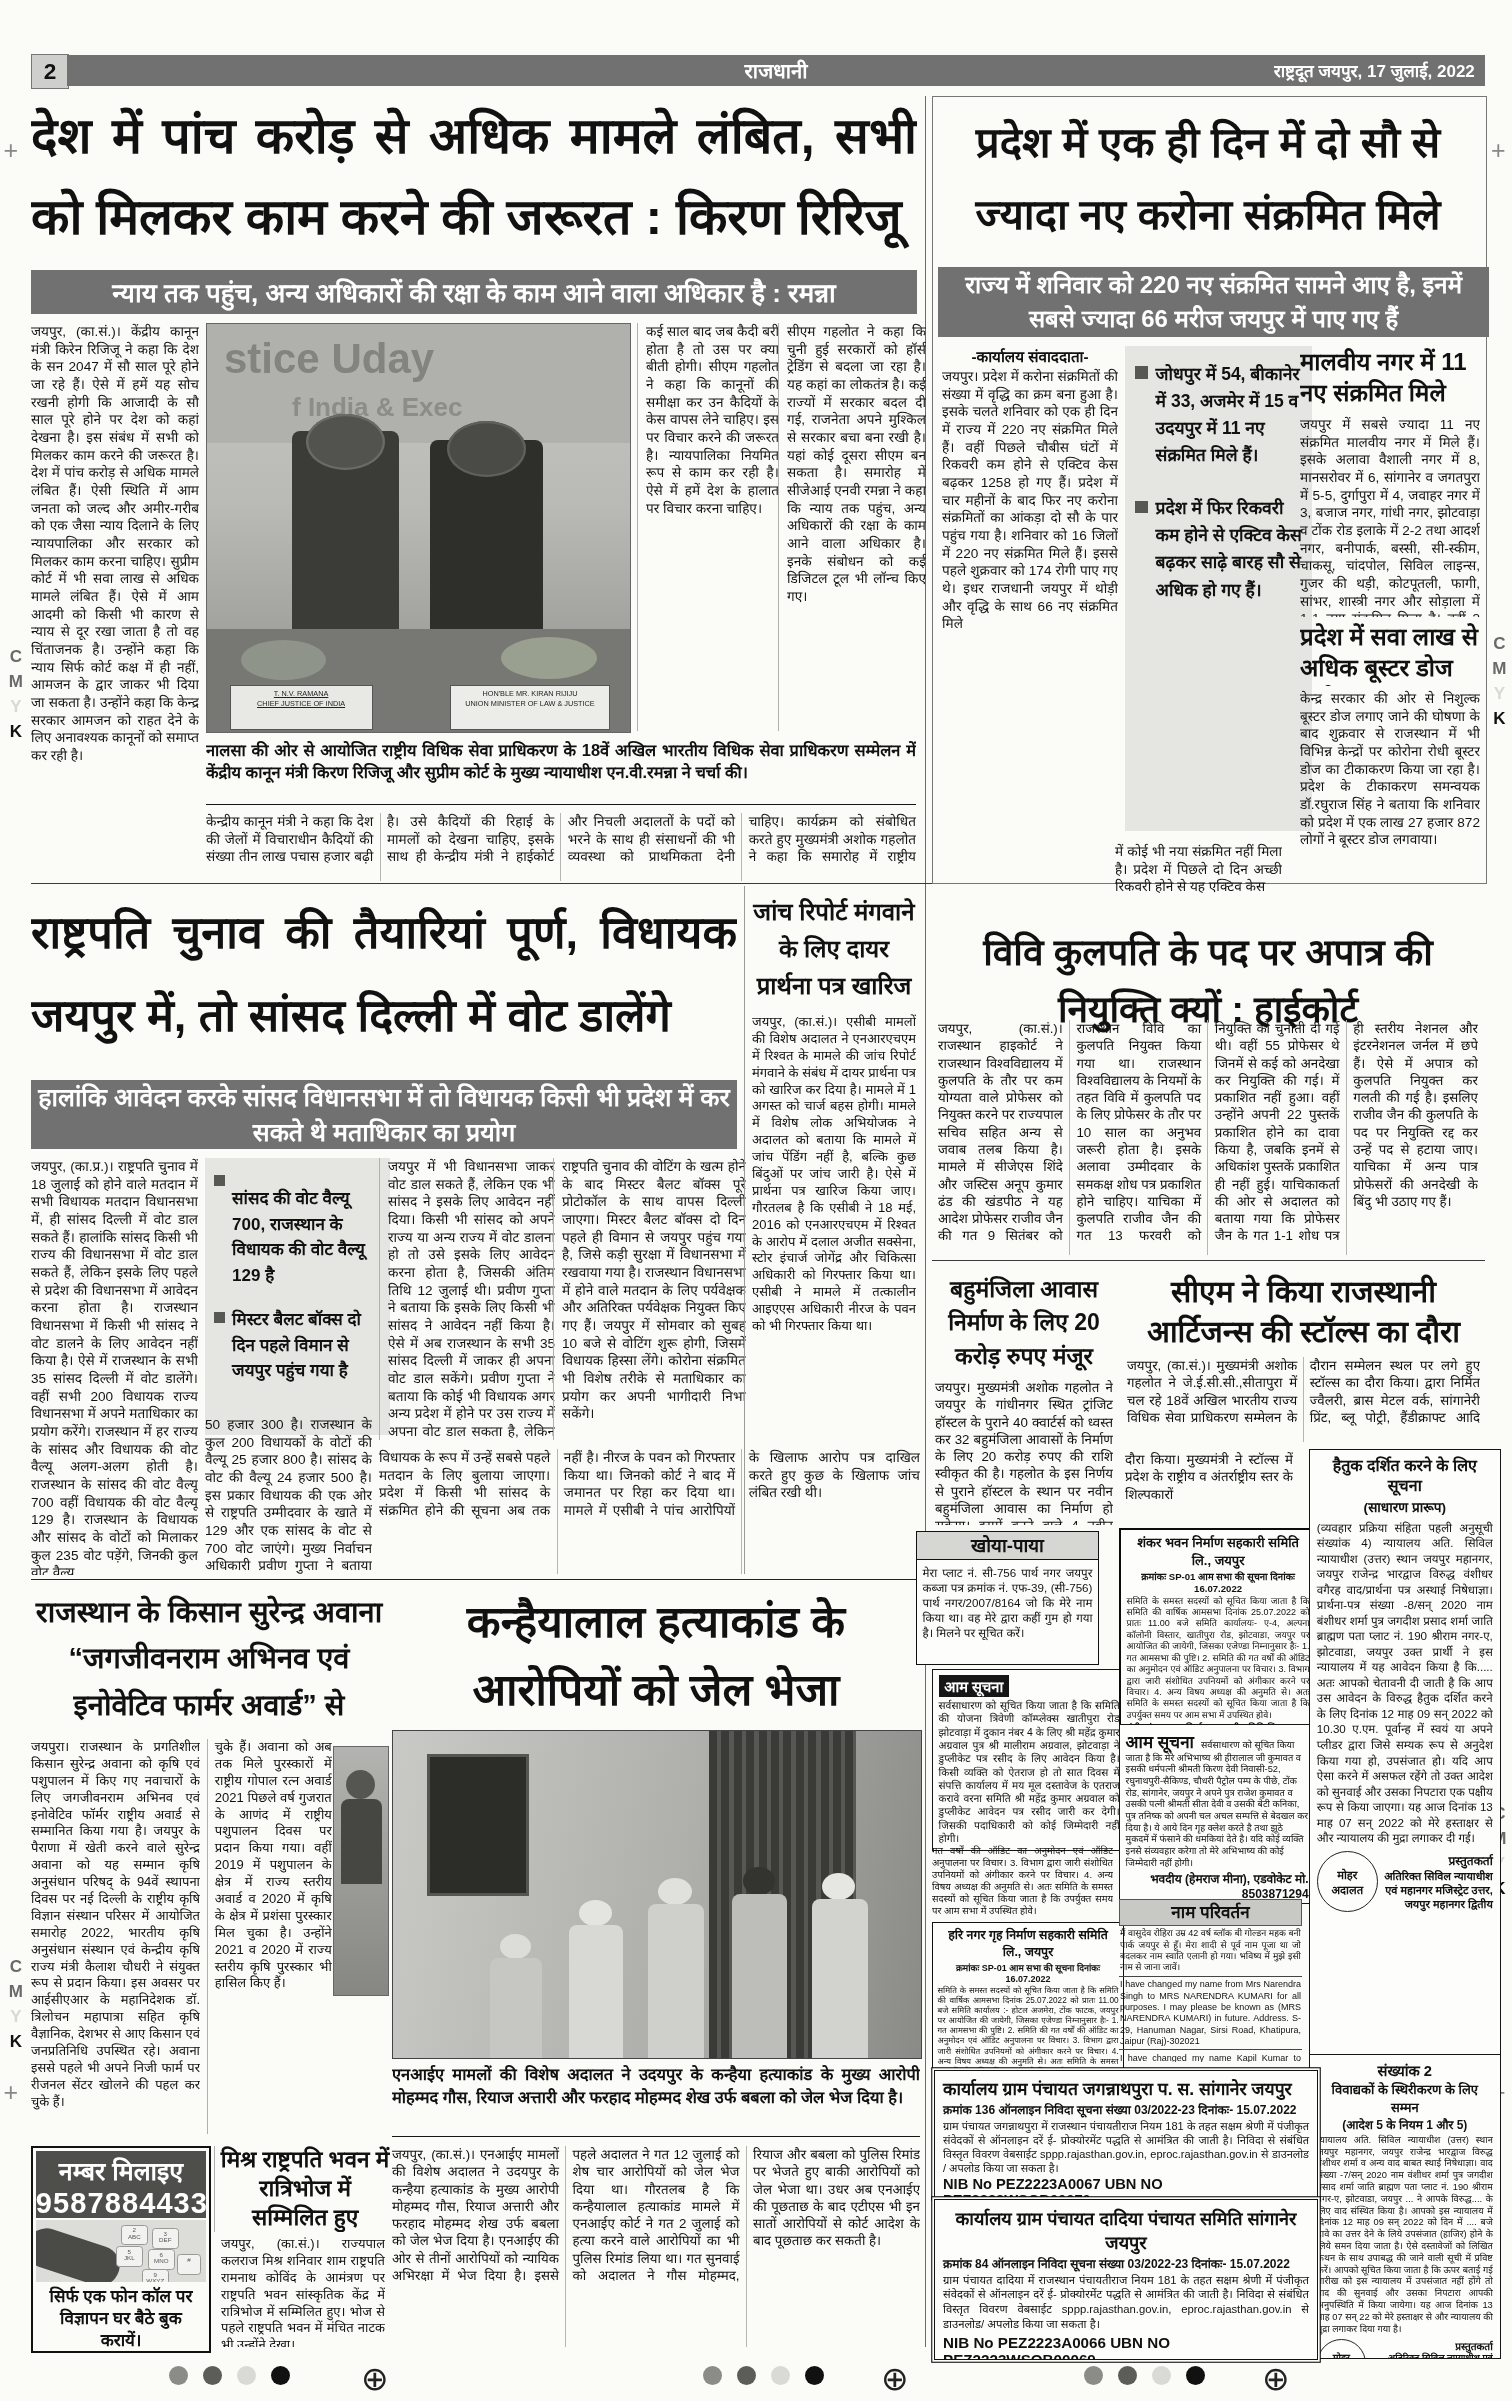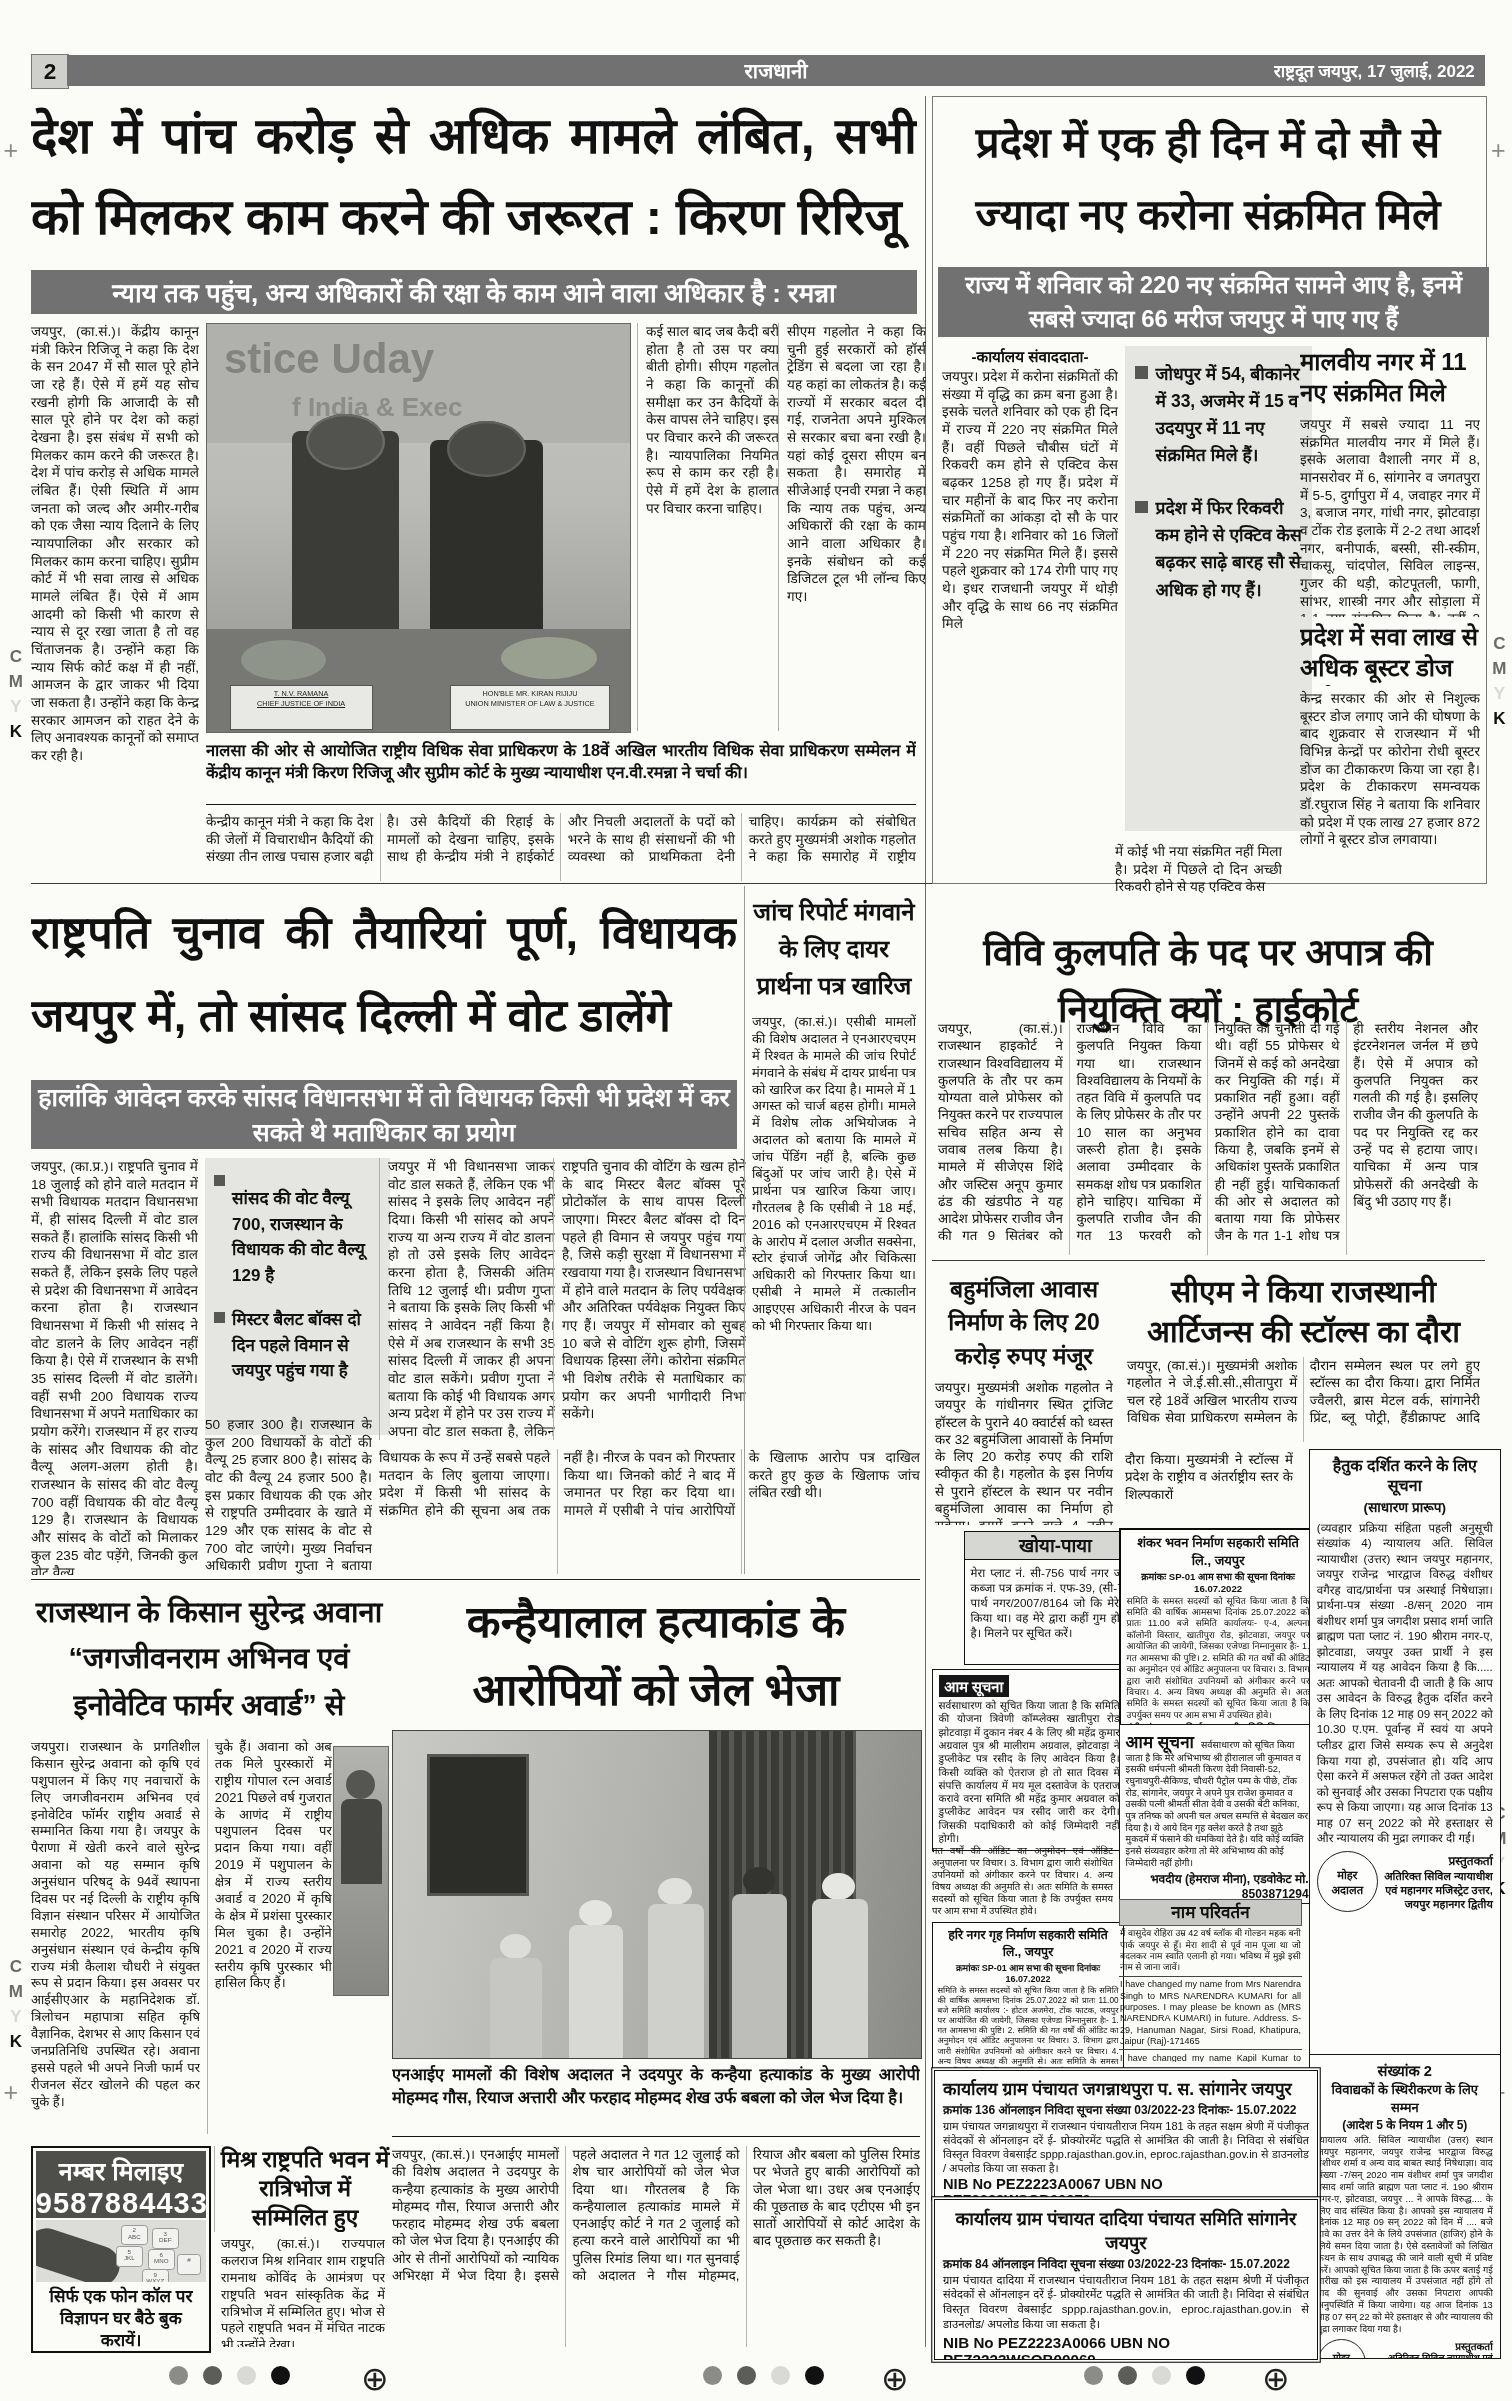--- a/index.html
+++ b/index.html
@@ -151,21 +151,21 @@
   <div class="abs b ctr" style="left:938px;top:896px;width:540px;height:117px;font-size:37px;line-height:1.55;margin-top:28px;">विवि कुलपति के पद पर अपात्र की नियुक्ति क्यों : हाईकोर्ट</div>
   <div class="abs just cols4" style="left:938px;top:1020px;width:540px;height:235px;font-size:13.3px;line-height:1.3;">जयपुर, (का.सं.)। राजस्थान हाइकोर्ट ने राजस्थान विश्वविद्यालय में कुलपति के तौर पर कम योग्यता वाले प्रोफेसर को नियुक्त करने पर राज्यपाल सचिव सहित अन्य से जवाब तलब किया है। मामले में सीजेएस शिंदे और जस्टिस अनूप कुमार ढंड की खंडपीठ ने यह आदेश प्रोफेसर राजीव जैन की गत 9 सितंबर   को राजस्थान विवि का कुलपति नियुक्त किया गया था। राजस्थान विश्वविद्यालय के नियमों के तहत विवि में कुलपति पद के लिए प्रोफेसर के तौर पर 10 साल का अनुभव जरूरी होता है। इसके अलावा उम्मीदवार के समकक्ष शोध पत्र प्रकाशित होने चाहिए। याचिका में कुलपति राजीव जैन की गत 13 फरवरी को नियुक्ति को चुनौती दी गई थी। वहीं 55 प्रोफेसर थे जिनमें से कई को अनदेखा कर नियुक्ति की गई।   में प्रकाशित नहीं हुआ। वहीं उन्होंने अपनी 22 पुस्तकें प्रकाशित होने का दावा किया है, जबकि इनमें से अधिकांश पुस्तकें प्रकाशित ही नहीं हुई। याचिकाकर्ता की ओर से अदालत को बताया गया कि प्रोफेसर जैन के गत 1-1 शोध पत्र ही स्तरीय नेशनल और इंटरनेशनल जर्नल में छपे हैं। ऐसे में अपात्र को कुलपति नियुक्त कर गलती की गई है। इसलिए राजीव जैन की कुलपति के पद पर नियुक्ति रद्द कर उन्हें पद से हटाया जाए। याचिका में अन्य पात्र प्रोफेसरों की अनदेखी के बिंदु भी उठाए गए हैं।</div>
 
   <div class="abs b ctr" style="left:935px;top:1273px;width:178px;height:101px;font-size:23px;line-height:1.45;">बहुमंजिला आवास निर्माण के लिए 20 करोड़ रुपए मंजूर</div>
   <div class="abs just" style="left:935px;top:1379px;width:178px;height:146px;font-size:13.3px;line-height:1.3;">जयपुर। मुख्यमंत्री अशोक गहलोत ने जयपुर के गांधीनगर स्थित ट्रांजिट हॉस्टल के पुराने 40 क्वार्टर्स को ध्वस्त कर 32 बहुमंजिला आवासों के निर्माण के लिए 20 करोड़ रुपए की राशि स्वीकृत की है। गहलोत के इस निर्णय से पुराने हॉस्टल के स्थान पर नवीन बहुमंजिला आवास का निर्माण हो सकेगा। इसमें बनने वाले 4 नवीन टावरों में से प्रत्येक में 8 प्रथम श्रेणी के आवास बनेंगे।</div>
 
   <div class="abs b ctr" style="left:1127px;top:1272px;width:353px;height:80px;font-size:30px;line-height:1.32;">सीएम ने किया राजस्थानी आर्टिजन्स की स्टॉल्स का दौरा</div>
   <div class="abs just cols2" style="left:1127px;top:1357px;width:353px;height:85px;font-size:13.3px;line-height:1.3;">जयपुर, (का.सं.)। मुख्यमंत्री अशोक गहलोत ने जे.ई.सी.सी.,सीतापुरा में चल रहे 18वें अखिल भारतीय राज्य विधिक सेवा प्राधिकरण सम्मेलन के दौरान सम्मेलन स्थल पर लगे हुए स्टॉल्स का दौरा किया।   द्वारा निर्मित ज्वैलरी, ब्रास मेटल वर्क, सांगानेरी प्रिंट, ब्लू पोट्री, हैंडीक्राफ्ट आदि राजस्थान की कला से जुड़े उत्पादों का अवलोकन किया।</div>
   <div class="abs just" style="left:1125px;top:1451px;width:168px;height:70px;font-size:13.3px;line-height:1.3;">दौरा किया। मुख्यमंत्री ने स्टॉल्स में प्रदेश के राष्ट्रीय व अंतर्राष्ट्रीय स्तर के शिल्पकारों</div>
 
-  <div class="abs box3" style="left:964px;top:1531px;width:181px;height:132px;">
+  <div class="abs box3" style="left:916px;top:1531px;width:181px;height:132px;">
     <div class="b ctr" style="background:#d6d6d2;font-size:18.6px;height:27px;line-height:27px;border-bottom:1.1px solid #111;">खोया-पाया</div>
     <div class="just" style="padding:4.5px 5.6px;font-size:11.6px;line-height:1.3;">मेरा प्लाट नं. सी-756 पार्थ नगर जयपुर कब्जा पत्र क्रमांक नं. एफ-39, (सी-756) पार्थ नगर/2007/8164 जो कि मेरे नाम किया था। वह मेरे द्वारा कहीं गुम हो गया है। मिलने पर सूचित करें।</div>
   </div>
   <div class="abs box2" style="left:932px;top:1669px;width:181px;height:171px;padding:4.5px 5.6px;">
     <span class="b" style="background:#161616;color:#fff;font-size:14.7px;padding:1.1px 5.6px;display:inline-block;margin-bottom:2.3px;">आम सूचना</span>
     <div class="just" style="font-size:10.4px;line-height:1.28;">सर्वसाधारण को सूचित किया जाता है कि समिति की योजना त्रिवेणी कॉम्प्लेक्स खातीपुरा रोड झोटवाड़ा में दुकान नंबर 4 के लिए श्री महेंद्र कुमार अग्रवाल पुत्र श्री मालीराम अग्रवाल, झोटवाड़ा ने डुप्लीकेट पत्र रसीद के लिए आवेदन किया है। किसी व्यक्ति को ऐतराज हो तो सात दिवस में संपत्ति कार्यालय में मय मूल दस्तावेज के एतराज करावे वरना समिति श्री महेंद्र कुमार अग्रवाल को डुप्लीकेट आवेदन पत्र रसीद जारी कर देगी। जिसकी पदाधिकारी को कोई जिम्मेदारी नहीं होगी।</div>
   </div>
   <div class="abs" style="left:932px;top:1845px;width:181px;height:73px;">
     <div class="just" style="font-size:9.6px;line-height:1.26;">गत वर्षों की ऑडिट का अनुमोदन एवं ऑडिट अनुपालना पर विचार। 3. विभाग द्वारा जारी संशोधित उपनियमों को अंगीकार करने पर विचार। 4. अन्य विषय अध्यक्ष की अनुमति से। अतः समिति के समस्त सदस्यों को सूचित किया जाता है कि उपर्युक्त समय पर आम सभा में उपस्थित होवे।</div>
 
@@ -184,21 +184,21 @@
     <div class="b" style="font-size:9.6px;">मंत्री, शंकर भवन निर्माण सहकारी समिति लि., जयपुर</div>
   </div>
   <div class="abs box2" style="left:1119px;top:1724px;width:183px;height:169px;padding:4.5px 5.6px;">
     <span class="b" style="font-size:17px;margin-right:4.5px;">आम सूचना</span>
     <span class="just" style="font-size:9.3px;line-height:1.26;">सर्वसाधारण को सूचित किया जाता है कि मेरे अभिभाष्य श्री हीरालाल जी कुमावत व इसकी धर्मपत्नी श्रीमती किरण देवी निवासी-52, रघुनाथपुरी-सैकिण्ड, चौधरी पैट्रोल पम्प के पीछे, टोंक रोड, सांगानेर, जयपुर ने अपने पुत्र राजेश कुमावत व उसकी पत्नी श्रीमती सीता देवी व उसकी बेटी कनिका, पुत्र तनिष्क को अपनी चल अचल सम्पत्ति से बेदखल कर दिया है। ये आये दिन गृह क्लेश करते है तथा झूठे मुकदमें में फंसाने की धमकियां देते है। यदि कोई व्यक्ति इनसे संव्यवहार करेगा तो मेरे अभिभाष्य की कोई जिम्मेदारी नहीं होगी।</span>
     <div class="b" style="font-size:12px;text-align:right;">भवदीय (हेमराज मीना), एडवोकेट मो. 8503871294</div>
   </div>
   <div class="abs" style="left:1119px;top:1899px;width:183px;height:163px;">
     <div class="b ctr" style="background:#c8c8c4;font-size:17px;height:25px;line-height:25px;border:0.6px solid #555;">नाम परिवर्तन</div>
     <div class="just" style="font-size:9px;line-height:1.26;padding:2.3px 1.1px;border-bottom:0.6px solid #444;">मैं वासुदेव रोहिरा उम्र 42 वर्ष ब्लॉक बी गोल्डन महक बनी पार्क जयपुर से हूँ। मेरा शादी से पूर्व नाम पूजा था जो बदलकर नाम स्वाति एलानी हो गया। भविष्य में मुझे इसी नाम से जाना जावें।</div>
-    <div class="just" style="font-size:9px;line-height:1.26;padding:2.3px 1.1px;border-bottom:0.6px solid #444;">I have changed my name from Mrs Narendra Singh to MRS NARENDRA KUMARI for all purposes. I may please be known as (MRS NARENDRA KUMARI) in future. Address. S-29, Hanuman Nagar, Sirsi Road, Khatipura, Jaipur (Raj)-171465</div>
+    <div class="just" style="font-size:9px;line-height:1.26;padding:2.3px 1.1px;border-bottom:0.6px solid #444;">I have changed my name from Mrs Narendra Singh to MRS NARENDRA KUMARI for all purposes. I may please be known as (MRS NARENDRA KUMARI) in future. Address. S-29, Hanuman Nagar, Sirsi Road, Khatipura, Jaipur (Raj)-302021</div>
     <div class="just" style="font-size:9px;line-height:1.26;padding:2.3px 1.1px;border-bottom:0.6px solid #444;">I have changed my name Kapil Kumar to Kapil Gurjar for all purpose. R/o village- Bagthar. Teh. Baseri, Dholpur, Rajasthan.</div>
 
   </div>
 
   <div class="abs box2" style="left:1309px;top:1449px;width:176px;height:600px;padding:5.6px 6.8px;">
     <div class="b ctr" style="font-size:16px;line-height:1.3;">हैतुक दर्शित करने के लिए सूचना</div>
     <div class="b ctr" style="font-size:13.6px;margin-bottom:3.4px;">(साधारण प्रारूप)</div>
     <div class="just" style="font-size:11.6px;line-height:1.34;">(व्यवहार प्रक्रिया संहिता पहली अनुसूची संख्यांक 4)   न्यायालय अति. सिविल न्यायाधीश (उत्तर) स्थान जयपुर महानगर, जयपुर   राजेन्द्र भारद्वाज विरुद्ध वंशीधर वगैरह   वाद/प्रार्थना पत्र अस्थाई निषेधाज्ञा।   प्रार्थना-पत्र संख्या -8/सन् 2020   नाम बंशीधर शर्मा पुत्र जगदीश प्रसाद शर्मा जाति ब्राह्मण पता प्लाट नं. 190 श्रीराम नगर-ए, झोटवाडा, जयपुर   उक्त प्रार्थी ने इस न्यायालय में यह आवेदन किया है कि.....   अतः आपको चेतावनी दी जाती है कि आप उस आवेदन के विरुद्ध हैतुक दर्शित करने के लिए दिनांक 12 माह 09 सन् 2022 को 10.30 ए.एम. पूर्वान्ह में स्वयं या अपने प्लीडर द्वारा जिसे सम्यक रूप से अनुदेश किया गया हो, उपसंजात हो। यदि आप ऐसा करने में असफल रहेंगे तो उक्त आदेश को सुनवाई और उसका निपटारा एक पक्षीय रूप से किया जाएगा।   यह आज दिनांक 13 माह 07 सन् 2022 को मेरे हस्ताक्षर से और न्यायालय की मुद्रा लगाकर दी गई।</div>
     <div style="display:flex;align-items:center;gap:5.6px;margin-top:5.6px;">
       <div class="seal pre" style="width:59px;height:59px;font-size:11.3px;flex:0 0 59px;">मोहर

